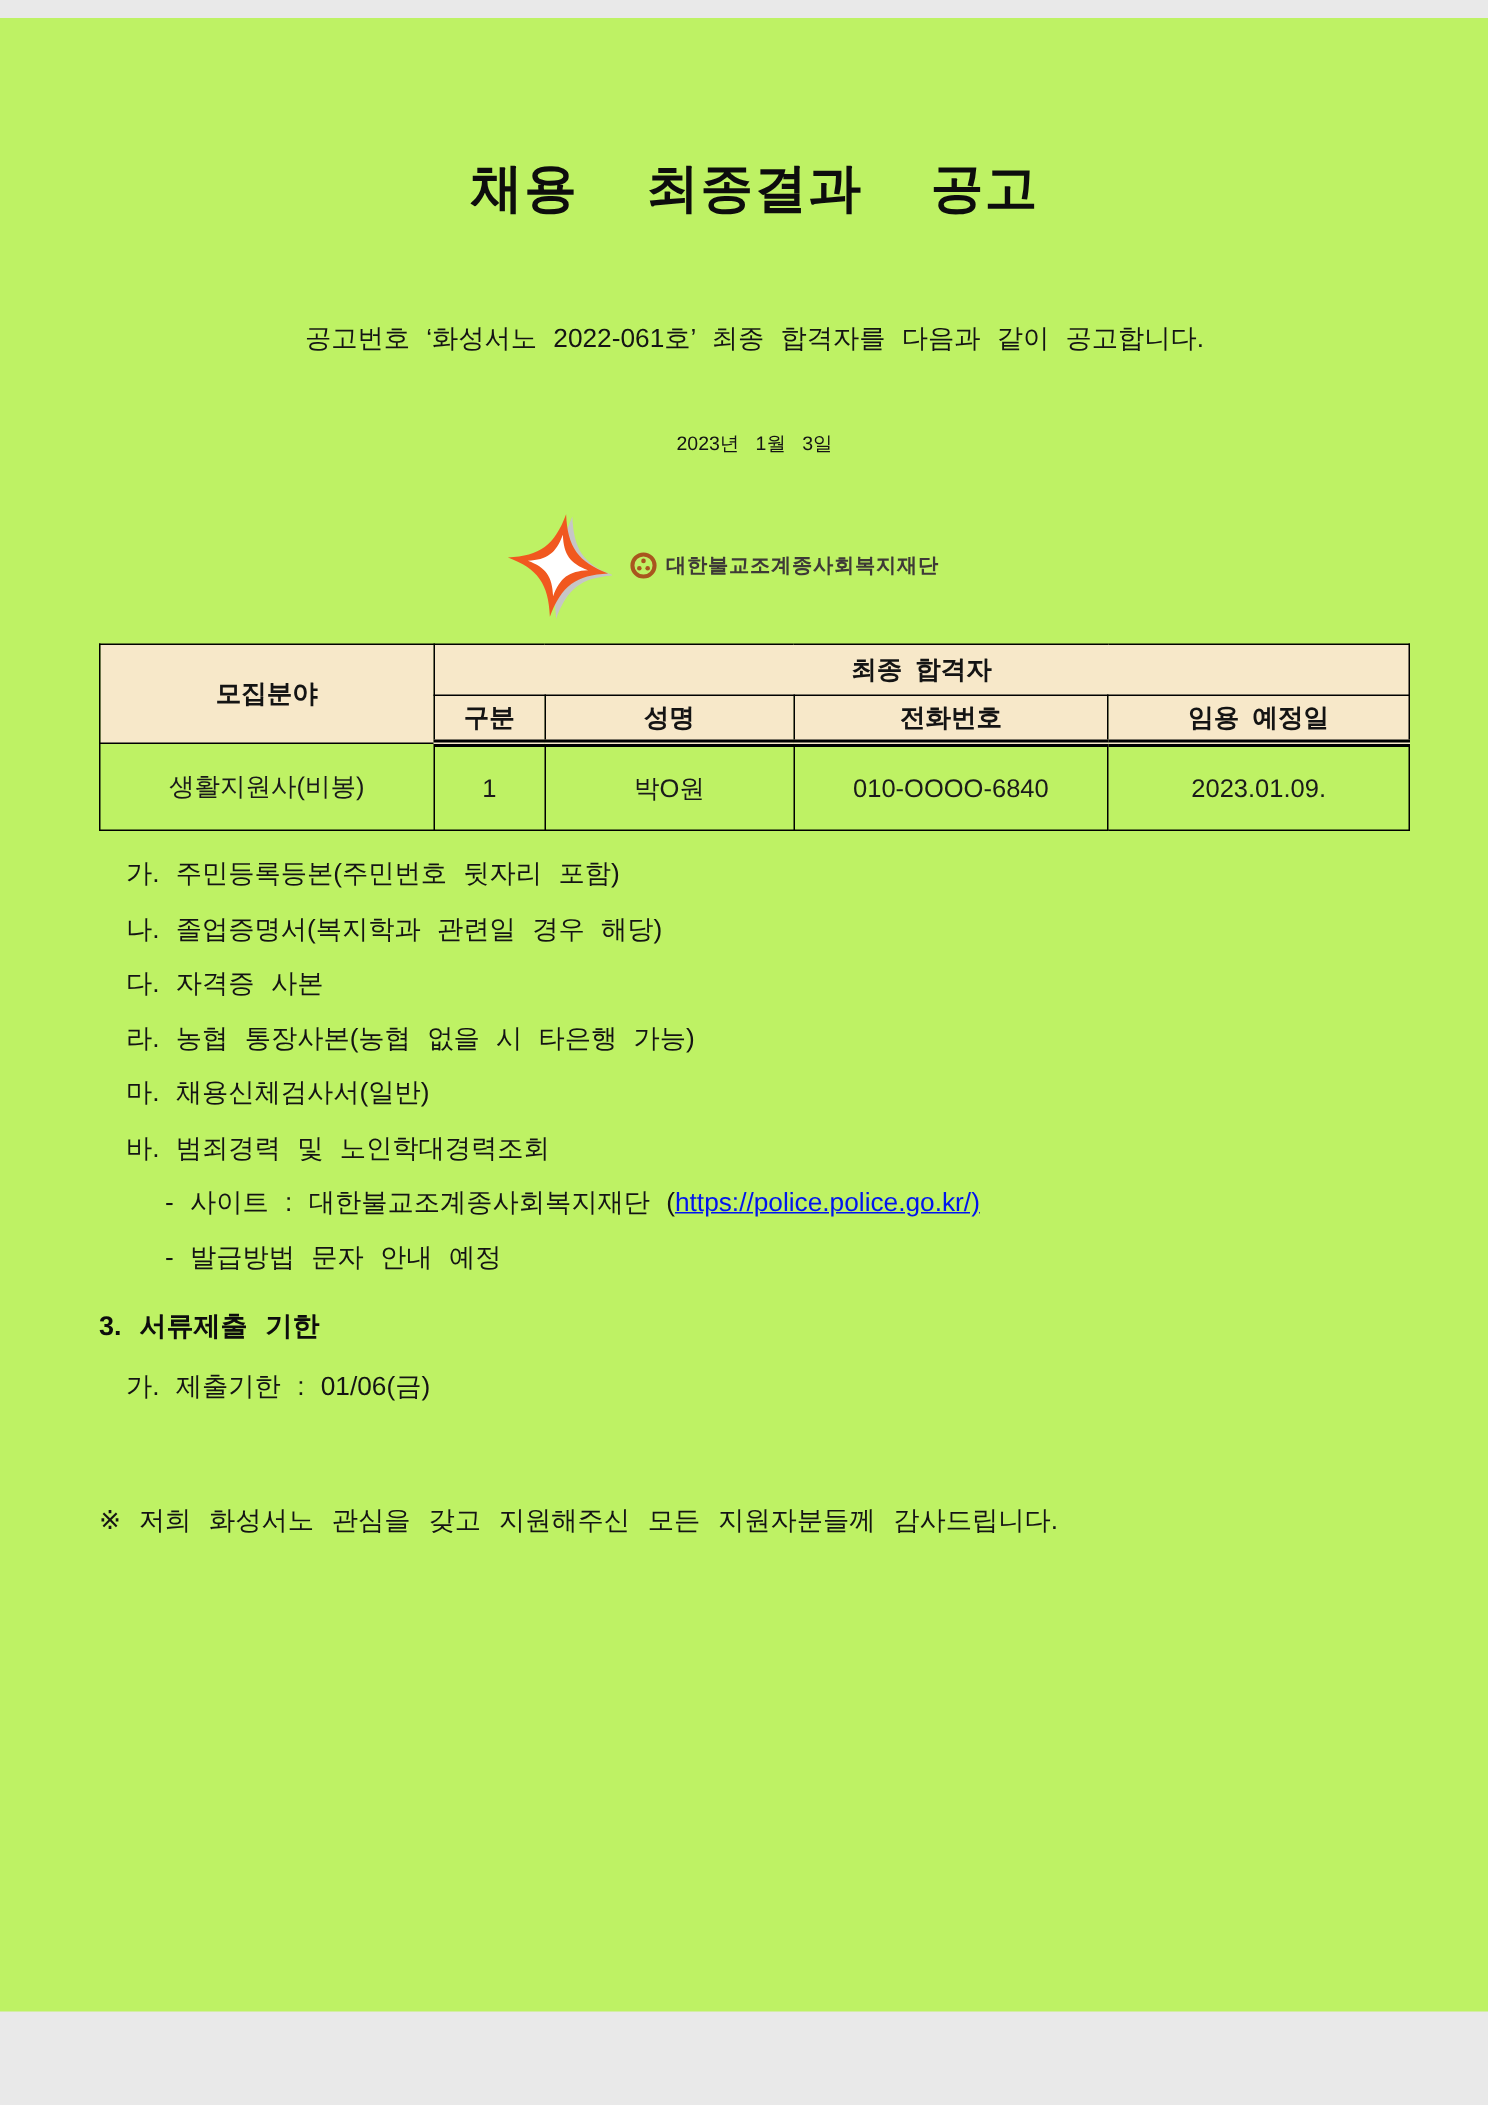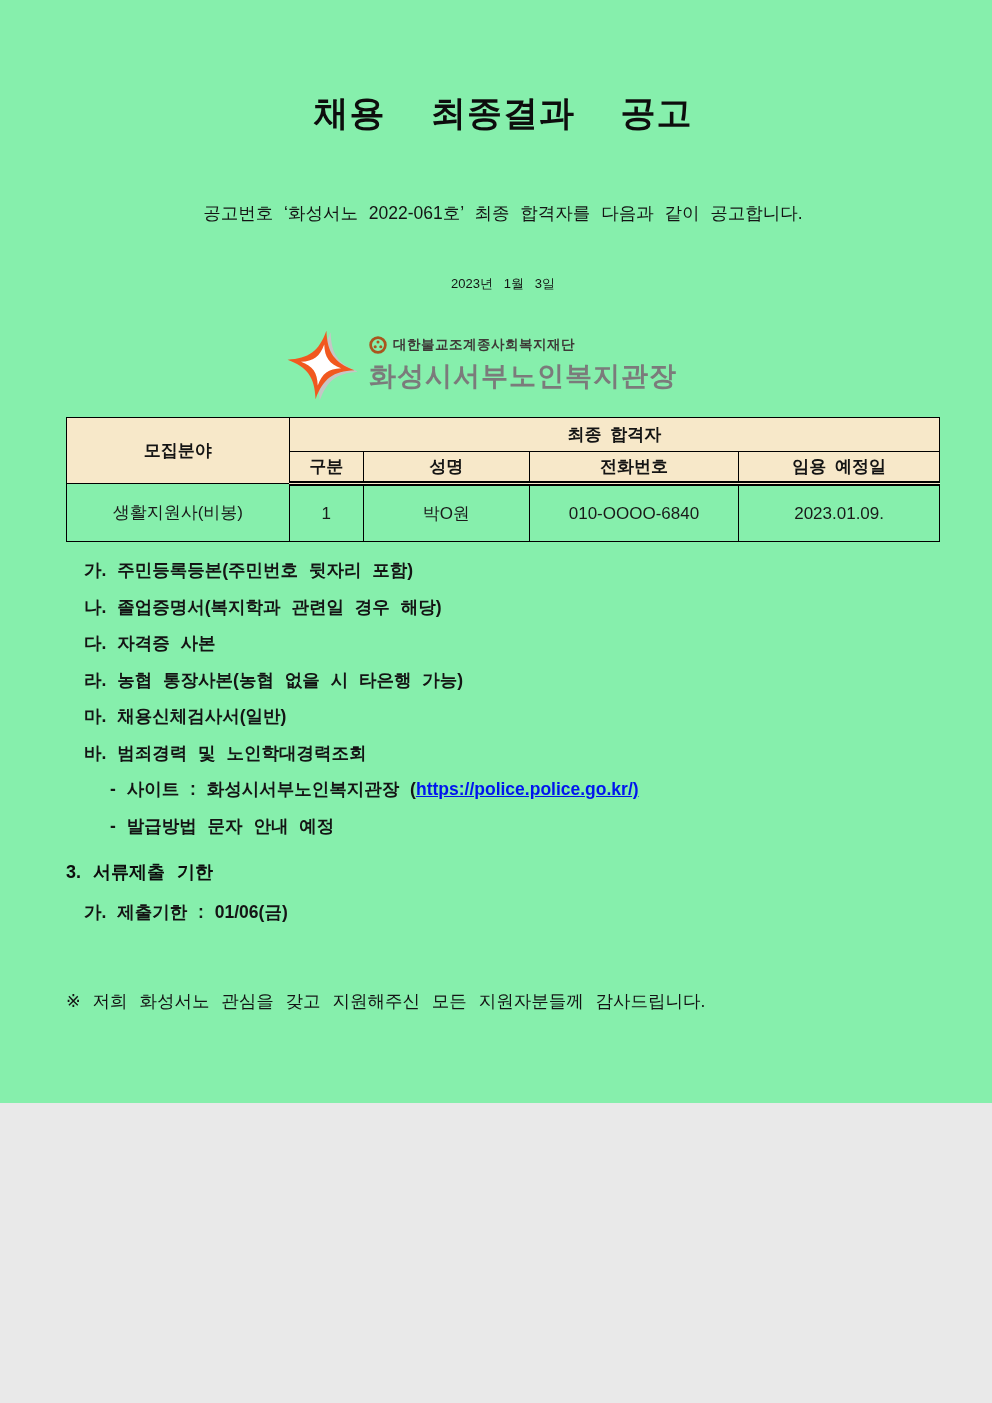--- a/index.html
+++ b/index.html
@@ -1,21 +1,21 @@
 <!DOCTYPE html>
 <html lang="ko"><head>
 <meta charset="utf-8">
 <style>
   * { margin: 0; padding: 0; box-sizing: border-box; }
   html, body { background: #e9e9e9; }
   .page {
     width: 992px;
-    height: 1103px;
-    margin: 0 auto;
-    background: #86efac;
+    height: 1329px;
+    margin: 12px auto;
+    background: #bef264;
     font-family: "Liberation Sans", "DejaVu Sans", sans-serif;
     color: #141414;
     overflow: hidden;
     position: relative;
   }
   .content { padding: 0 52px 0 66px; }
 
   
   .doc-title {
     padding-top: 90px;
@@ -96,21 +96,21 @@
     background: #f7e8c9;
     font-weight: 800;
     word-spacing: 4px;
   }
   tr.h1 th { height: 34px; }
   tr.h2 th { height: 32px; }
   tr.h2 th, th.rowspan-head { border-bottom: 5px double #000; }
   tbody tr td { height: 58px; font-weight: 400; color: #1a1a1a; }
 
   
-  .doc-list { margin-top: 10px; font-weight: bold; }
+  .doc-list { margin-top: 10px; }
   .doc-list-item {
     font-size: 17.5px;
     line-height: 36.5px;
     padding-left: 18px;
     word-spacing: 6px;
     white-space: pre-wrap;
   }
   .doc-sub-item {
     font-size: 17.5px;
     line-height: 36.5px;
@@ -150,21 +150,20 @@
       <div class="logo-textcol">
         <div class="logo-foundation-line">
           <svg class="logo-emblem" viewBox="0 0 20 20" aria-hidden="true">
             <circle cx="10" cy="10" r="8.2" fill="none" stroke="#a9561e" stroke-width="3"></circle>
             <circle cx="10" cy="6.6" r="1.7" fill="#a9561e"></circle>
             <circle cx="6.9" cy="12" r="1.7" fill="#a9561e"></circle>
             <circle cx="13.1" cy="12" r="1.7" fill="#a9561e"></circle>
           </svg>
           <span class="logo-foundation-name">대한불교조계종사회복지재단</span>
         </div>
-        <div class="logo-org-name">화성시서부노인복지관장</div>
       </div>
     </div>
 
 
     <table class="winners">
       <colgroup>
         <col style="width:25.5%">
         <col style="width:8.5%">
         <col style="width:19%">
         <col style="width:24%">
@@ -194,21 +193,21 @@
     </table>
 
 
     <div class="doc-list">
       <div class="doc-list-item">가. 주민등록등본(주민번호 뒷자리 포함)</div>
       <div class="doc-list-item">나. 졸업증명서(복지학과 관련일 경우 해당)</div>
       <div class="doc-list-item">다. 자격증 사본</div>
       <div class="doc-list-item">라. 농협 통장사본(농협 없을 시 타은행 가능)</div>
       <div class="doc-list-item">마. 채용신체검사서(일반)</div>
       <div class="doc-list-item">바. 범죄경력 및 노인학대경력조회</div>
-      <div class="doc-sub-item"><span>- 사이트 : 화성시서부노인복지관장 (</span><a class="doc-link" href="#">https://police.police.go.kr/)</a></div>
+      <div class="doc-sub-item"><span>- 사이트 : 대한불교조계종사회복지재단 (</span><a class="doc-link" href="#">https://police.police.go.kr/)</a></div>
       <div class="doc-sub-item">- 발급방법 문자 안내 예정</div>
     </div>
 
     <div class="section-heading s3">3. 서류제출 기한</div>
 
     <div class="doc-list">
       <div class="doc-list-item">가. 제출기한 : 01/06(금)</div>
     </div>
 
     <div class="footer-note">※ 저희 화성서노 관심을 갖고 지원해주신 모든 지원자분들께 감사드립니다.</div>

